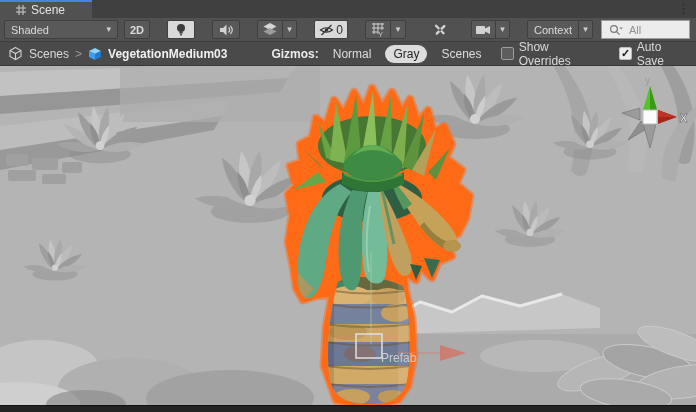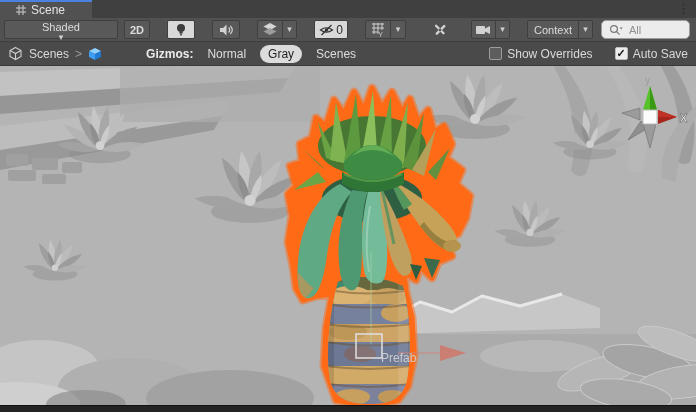--- a/index.html
+++ b/index.html
@@ -13,22 +13,22 @@
   
   .toolbar{height:24px;background:#515151;border-bottom:1px solid #3e3e3e;display:flex;align-items:center;
            padding:0 4px;box-sizing:border-box;color:#dcdcdc;font-size:11px;}
   .tb{height:19px;background:#595959;border:1px solid #3f3f3f;border-radius:2px;display:flex;align-items:center;
       justify-content:center;box-sizing:border-box;color:#dcdcdc;cursor:pointer;flex:0 0 auto;}
   .tb.active{background:#d9d9d9;color:#2a2a2a;}
   .tb.joinL{border-top-left-radius:0;border-bottom-left-radius:0;margin-left:-1px;}
   .tb.joinR{border-top-right-radius:0;border-bottom-right-radius:0;}
   .gap3{margin-right:17px;} .gap20{margin-right:20px;}
   .arrow{font-size:9px;line-height:1;color:#cfcfcf;}
-  .ddmode{width:114px;justify-content:space-between;padding:0 6px;margin-right:6px;flex-direction:column;}
-  .search{flex:1 1 auto;min-width:0;height:17px;background:#ececec;border:1px solid #9d9d9d;border-radius:5px;
+  .ddmode{width:114px;justify-content:space-between;padding:0 6px;margin-right:6px;}
+  .search{flex:1 1 auto;min-width:0;height:17px;background:#ececec;border:1px solid #9d9d9d;border-radius:0;
           margin-left:8px;margin-right:2px;display:flex;align-items:center;padding:0 7px;gap:4px;}
   .search input{flex:1;min-width:0;background:transparent;border:none;outline:none;font-size:11px;color:#333;
           font-family:"Liberation Sans",sans-serif;}
   .search input::placeholder{color:#8f8f8f;}
   
   .crumbbar{height:24px;background:#4a4a4a;border-bottom:1px solid #383838;display:flex;align-items:center;
             padding:0 8px;box-sizing:border-box;color:#d9d9d9;font-size:12px;gap:6px;}
   .crumb-asset{font-weight:bold;color:#f1f1f1;}
   .ctx-label{font-weight:bold;color:#ececec;margin-left:38px;}
   .ctx-opt{padding:2px 8px;border-radius:9px;color:#dedede;cursor:pointer;}
@@ -184,20 +184,21 @@
     </span>
     <span>Scenes</span>
     <span style="color:#9a9a9a;">&gt;</span>
     <span class="icon">
       <svg width="14" height="14" viewBox="0 0 14 14">
         <polygon points="7,1 13,4 7,7 1,4" fill="#8fd0ff"></polygon>
         <polygon points="1,4 7,7 7,13 1,10" fill="#3d9df3"></polygon>
         <polygon points="13,4 7,7 7,13 13,10" fill="#1f7ad0"></polygon>
         </svg>
     </span>
+    <span class="crumb-asset">VegetationMedium03</span>
     <span class="ctx-label">Gizmos:</span>
     <span class="ctx-opt">Normal</span>
     <span class="ctx-opt sel">Gray</span>
     <span class="ctx-opt">Scenes</span>
     <span class="spacer"></span>
     <span class="chk">
       <span class="box off"></span>
       <span>Show Overrides</span>
     </span>
     <span style="width:10px;"></span>

